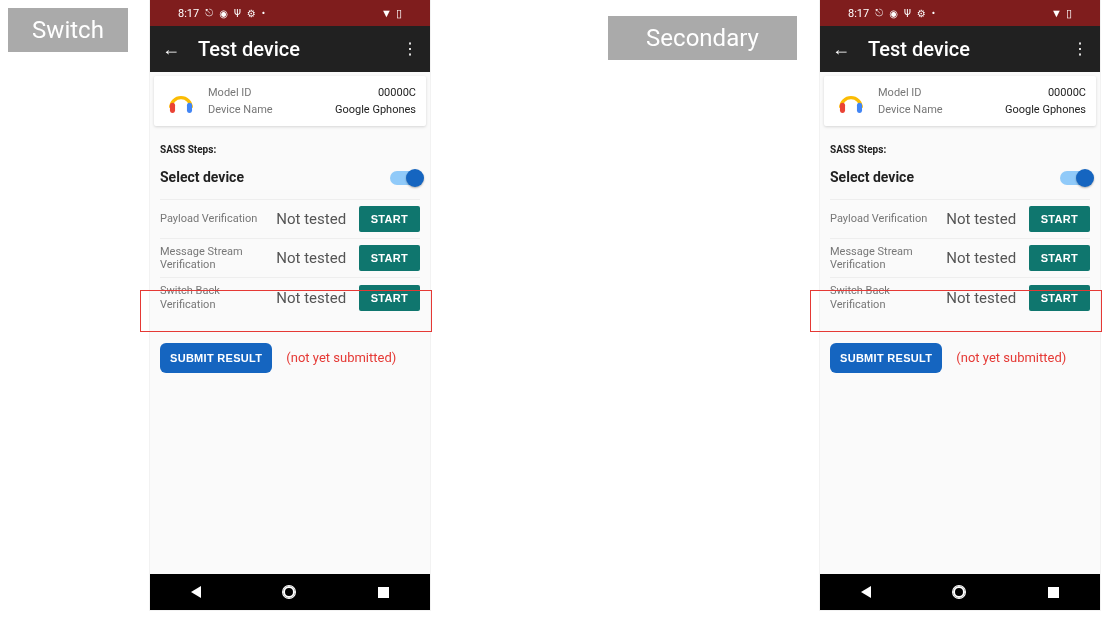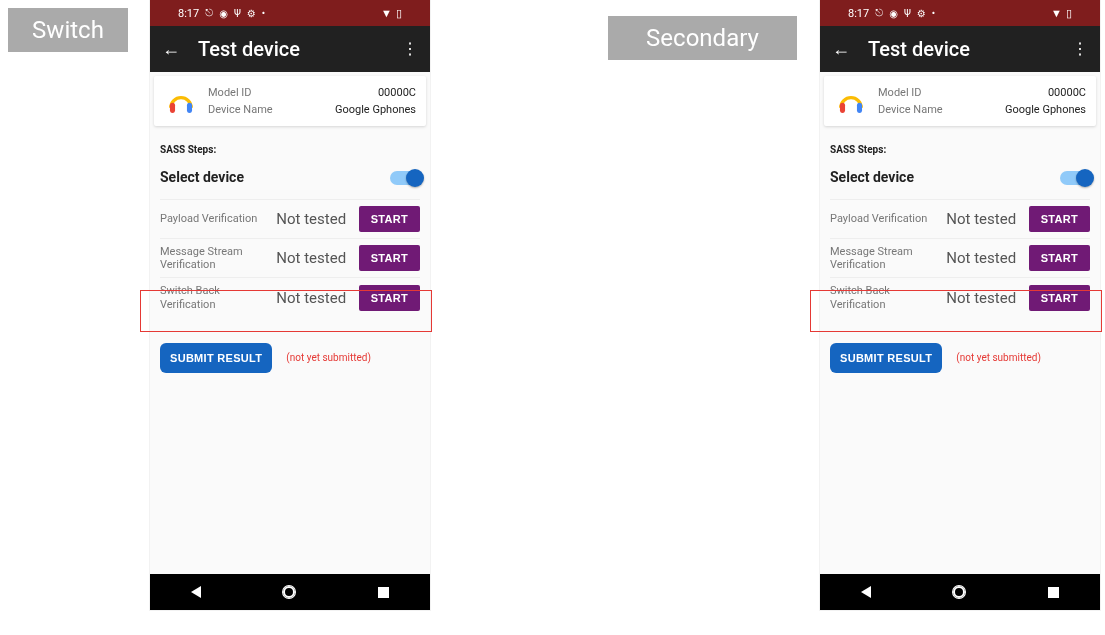--- a/index.html
+++ b/index.html
@@ -83,38 +83,38 @@
   }
   .test-row {
     display:flex; align-items:center; padding: 6px 0;
     border-top: 1px solid #eee;
     gap:6px;
   }
   .test-row:first-of-type { border-top:none;}
   .test-name { flex:1.3; font-size:11px; color:#777; line-height:1.2;}
   .test-status { flex:0.9; font-size:15px; color:#555;}
   .start-btn {
-    background:#701a75; color:#fff; font-size:11px; font-weight:600;
+    background:#0f766e; color:#fff; font-size:11px; font-weight:600;
     padding: 7px 12px; border:none; border-radius:2px; cursor:pointer;
     letter-spacing:0.3px;
   }
   .highlight-box {
     position:absolute;
     border: 1.5px solid #e53935;
     pointer-events:none;
   }
   .submit-row {
     padding: 22px 10px; display:flex; align-items:center; gap:14px;
   }
   .submit-btn {
     background:#1565c0; color:#fff; font-size:11px; font-weight:600;
     padding:9px 10px; border:none; border-radius:6px; cursor:pointer;
     letter-spacing:0.3px;
   }
-  .not-submitted { font-size:10px; color:#e53935;}
+  .not-submitted { font-size:13px; color:#e53935;}
   .navbar {
     margin-top:auto;
     height:36px; background:#000; display:flex; justify-content:space-around; align-items:center;
   }
   .nav-btn { color:#fff; font-size:13px; cursor:pointer;}
   .nav-circle { width:12px; height:12px; border:2px solid #fff; border-radius:50%; box-shadow: inset 0 0 0 1px #000, 0 0 0 1px #fff;}
   .nav-square { width:11px; height:11px; background:#fff;}
   .nav-tri { width:0; height:0; border-top:6px solid transparent; border-bottom:6px solid transparent; border-right:10px solid #fff;}
 </style>
 </head>

